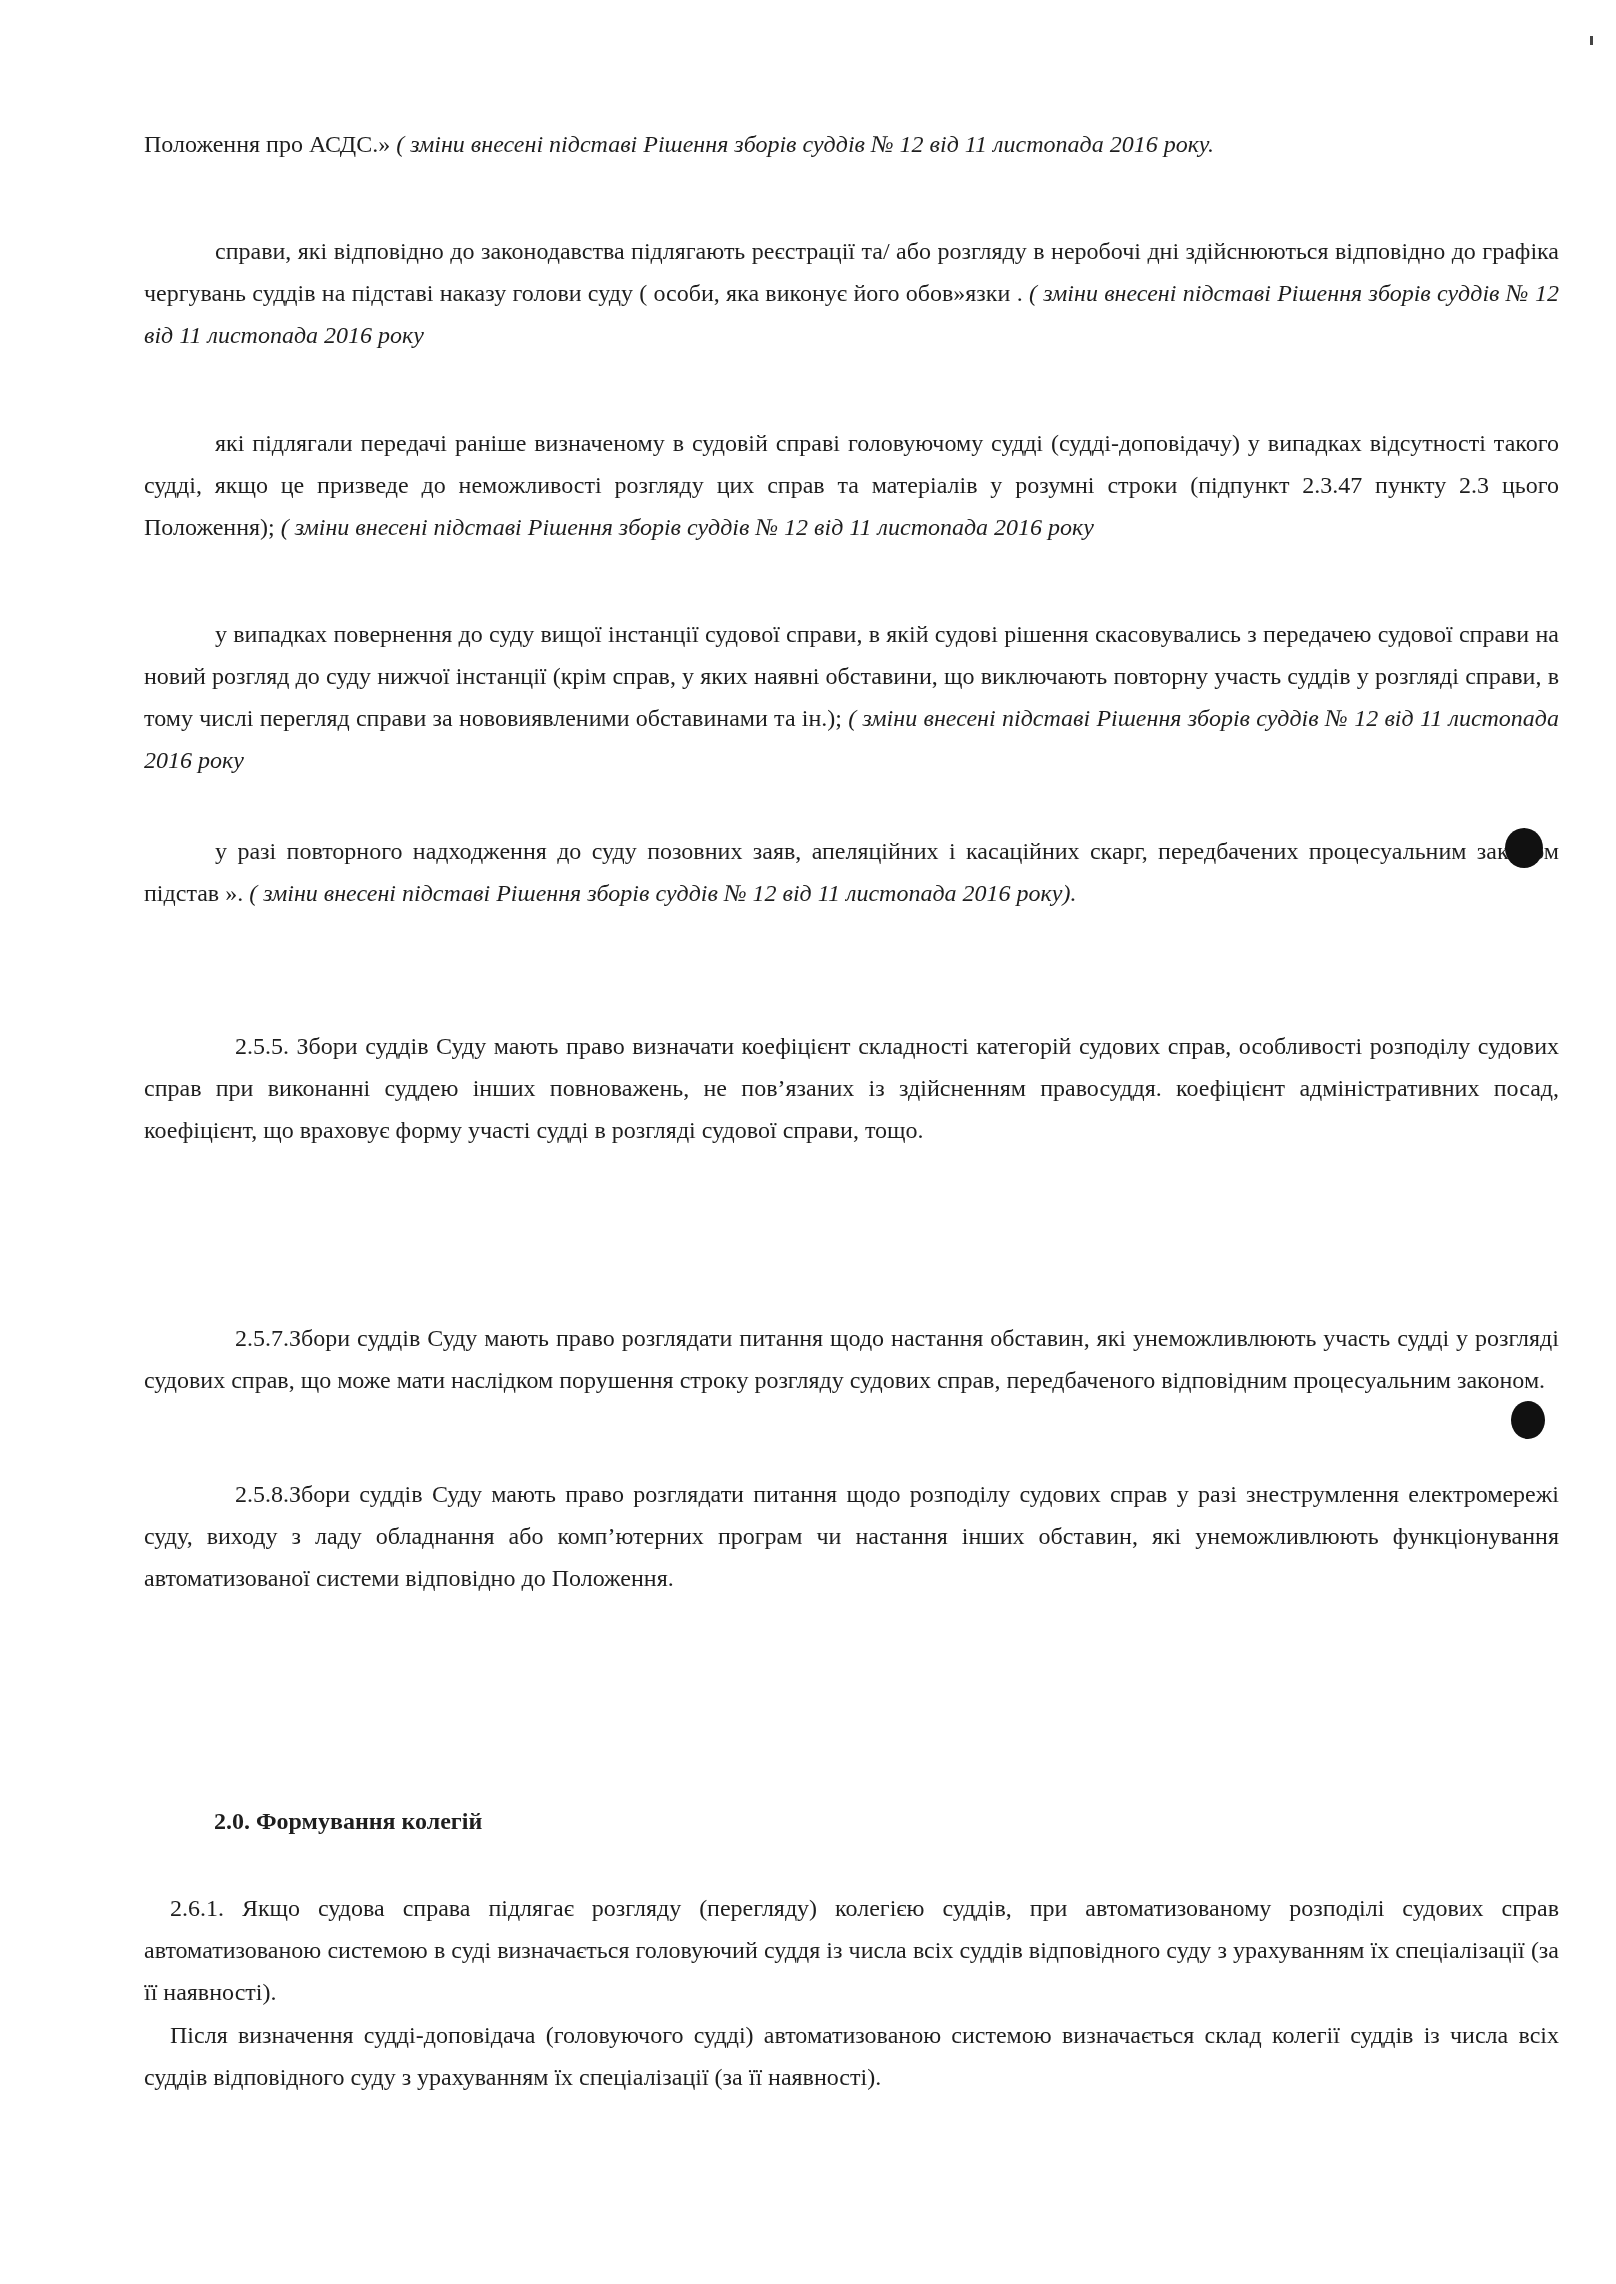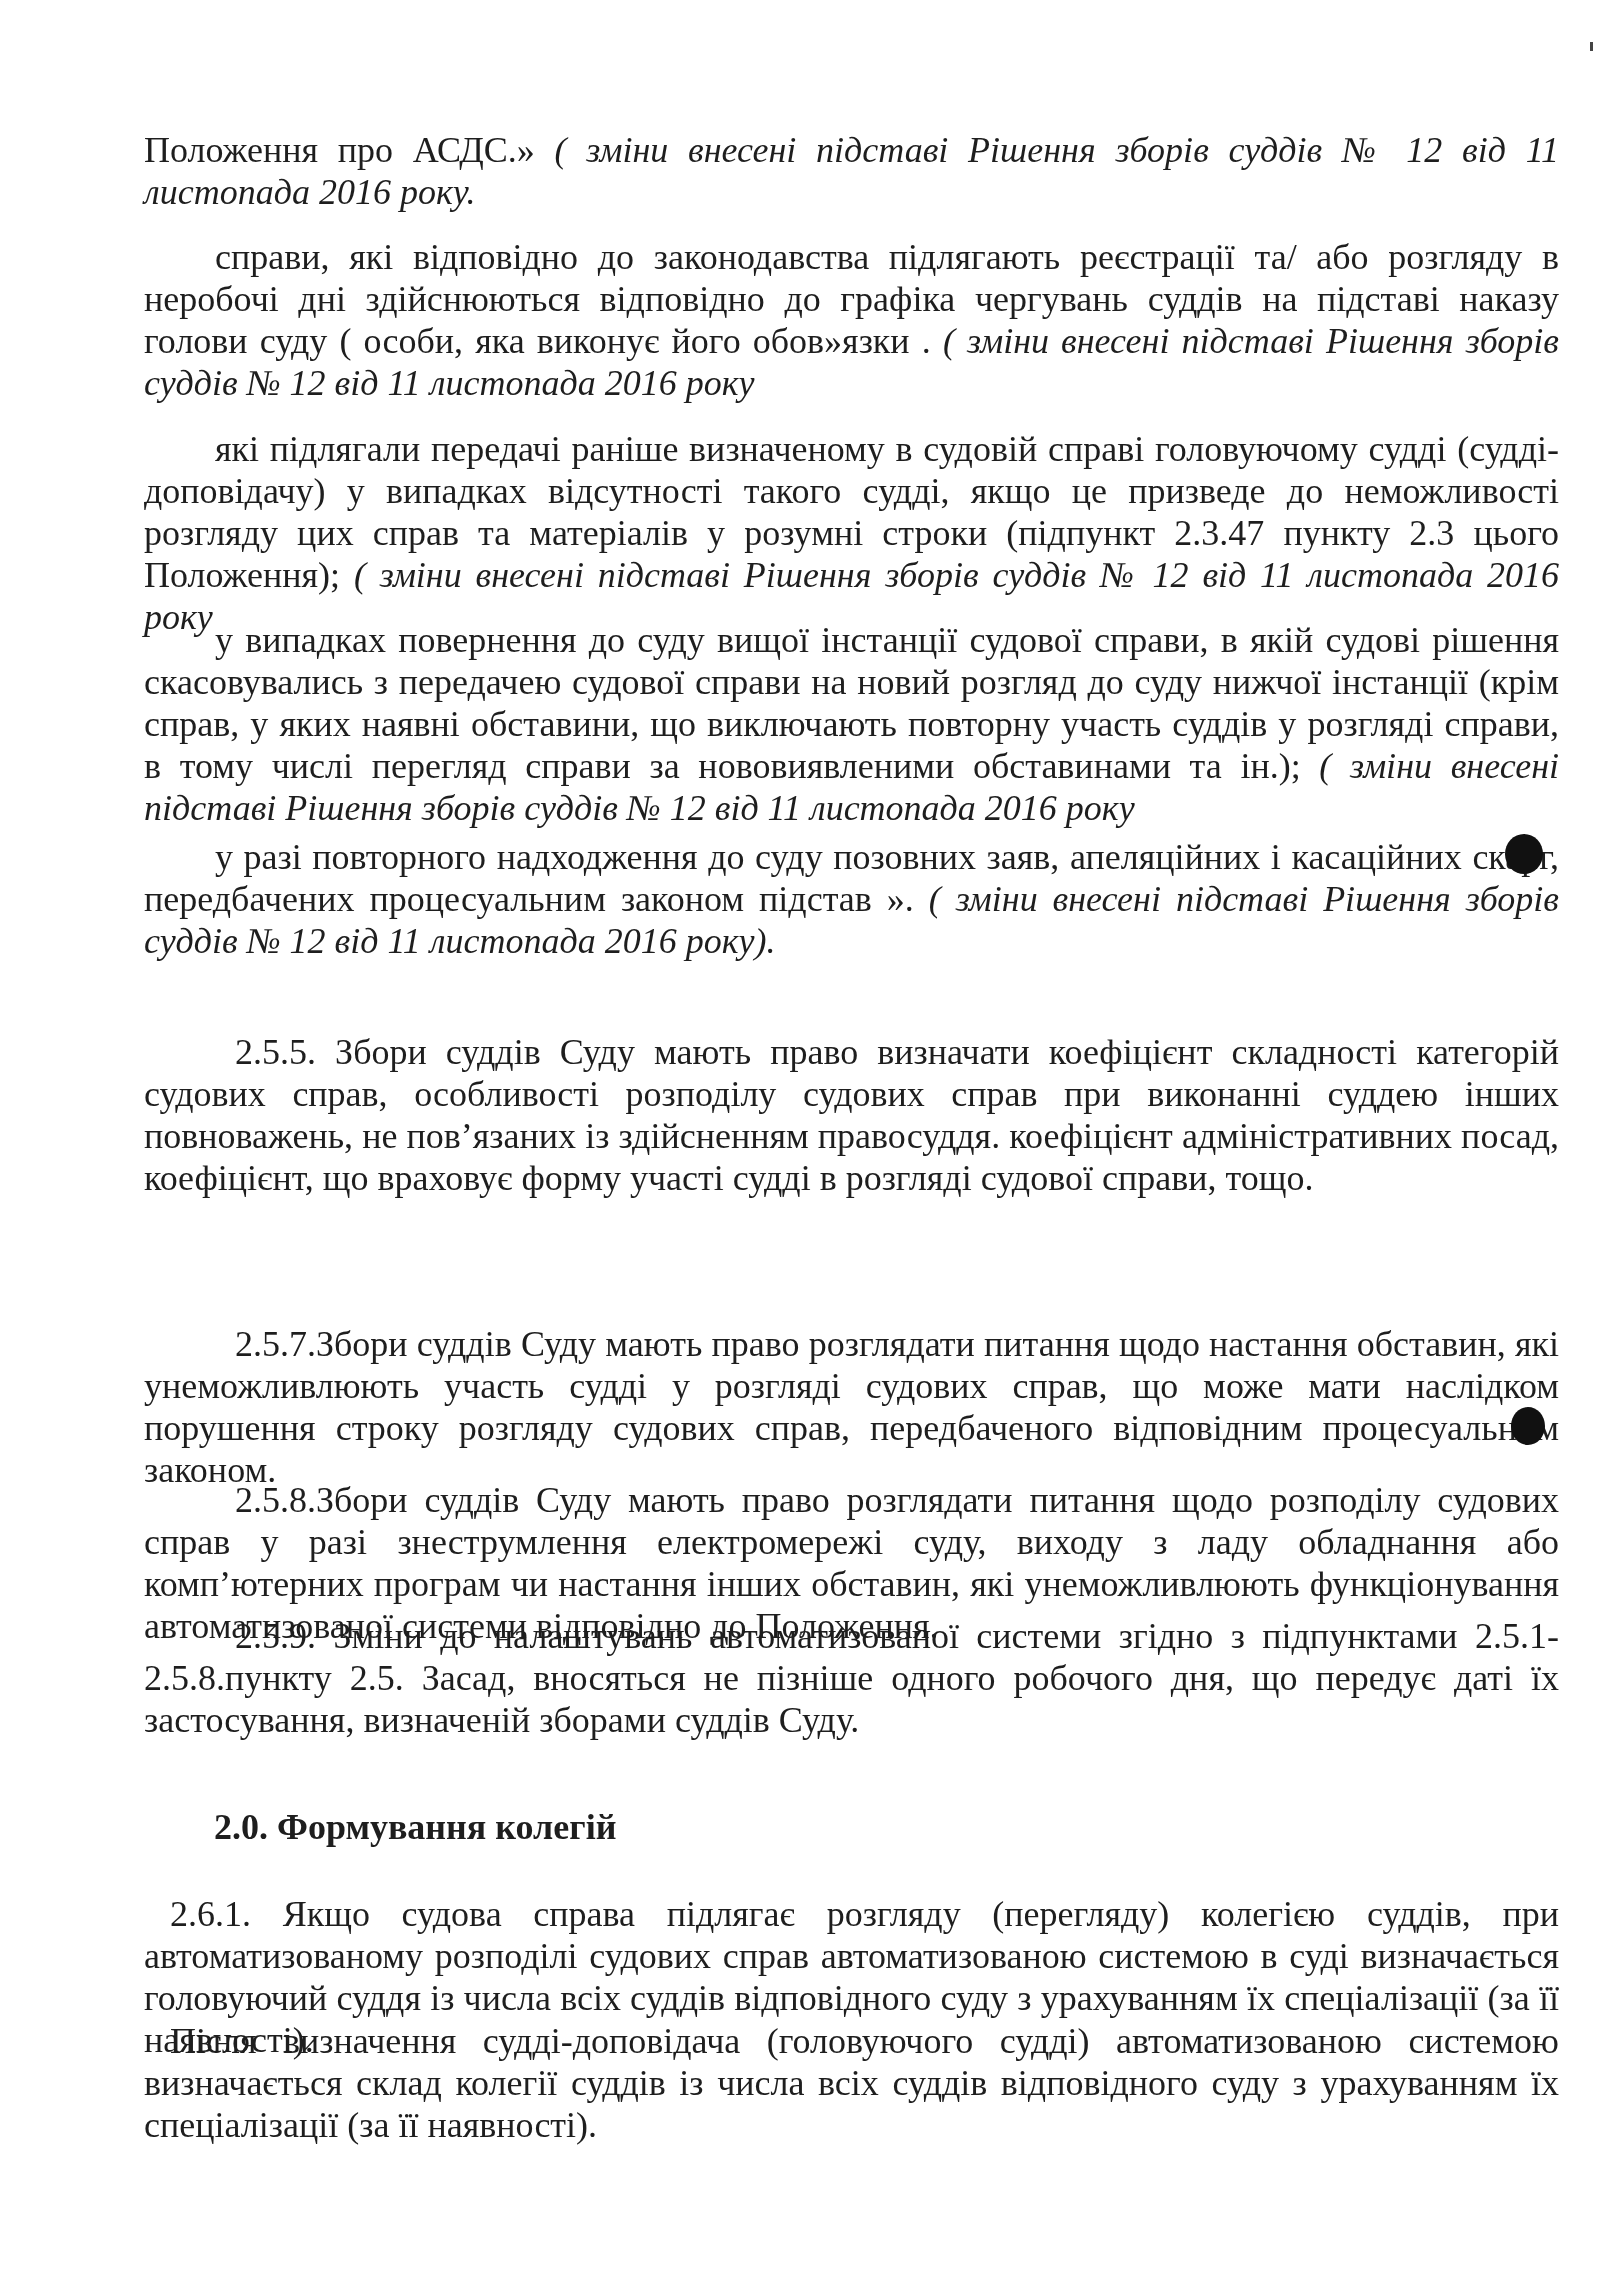--- a/index.html
+++ b/index.html
@@ -1,20 +1,20 @@
 <!DOCTYPE html>
 <html style="font-size:10.4px"><head>
 <meta charset="utf-8">
 <style>
   html, body { margin: 0; padding: 0; background: #ffffff; }
   body { width: 1616px; height: 2284px; position: relative; overflow: hidden; }
   .page {
-    position: absolute; left: 0; top: 16px; width: 1616px; height: 1916px;
+    position: absolute; left: 0; top: 10px; width: 1616px; height: 1916px;
     font-family: "Liberation Serif", "DejaVu Serif", serif;
-    color: #1e1e1e; font-size: 36px; line-height: 42px;
+    color: #1e1e1e; font-size: 24px; line-height: 42px;
   }
   .block { position: absolute; left: 144px; width: 1415px; text-align: justify; }
   .ind { text-indent: 71px; }
   .ind2 { text-indent: 91px; }
   .ind-s { text-indent: 26px; }
   .it { font-style: italic; }
   .bold { font-weight: bold; }
   .dot { position: absolute; border-radius: 50%; background: #111; }
   .speck { position: absolute; background: #444; }
   p { margin: 0; }
@@ -56,23 +56,20 @@
   <div class="block ind2" style="top:1307px;">
     <p>2.5.7.Збори суддів Суду мають право розглядати питання щодо настання обставин, які унеможливлюють участь судді у розгляді судових справ, що може мати наслідком порушення строку розгляду судових справ, передбаченого відповідним процесуальним законом.</p>
   </div>
 
   <div class="dot" style="left:1511px;top:1391px;width:34px;height:38px;"></div>
 
   <div class="block ind2" style="top:1433px;margin-top:30px;">
     <p>2.5.8.Збори суддів Суду мають право розглядати питання щодо розподілу судових справ у разі знеструмлення електромережі суду, виходу з ладу обладнання або комп’ютерних програм чи настання інших обставин, які унеможливлюють функціонування автоматизованої системи відповідно до Положення.</p>
   </div>
 
-  <div class="block ind2" style="top:1599px;">
-    <p>2.5.9.  Зміни до налаштувань автоматизованої системи згідно з підпунктами 2.5.1-2.5.8.пункту 2.5. Засад, вносяться не пізніше одного робочого дня, що передує даті їх застосування, визначеній зборами суддів Суду.</p>
-  </div>
 
   <div class="block bold" style="top:1790px;left:214px;width:973px;">
     <p>2.0.  Формування колегій</p>
   </div>
 
   <div class="block ind-s" style="top:1877px;">
     <p>2.6.1. Якщо судова справа підлягає розгляду (перегляду) колегією суддів, при автоматизованому розподілі судових справ автоматизованою системою в суді визначається головуючий суддя  із числа всіх суддів відповідного суду з урахуванням їх спеціалізації (за її наявності).</p>
   </div>
 
   <div class="block ind-s" style="top:2004px;">

